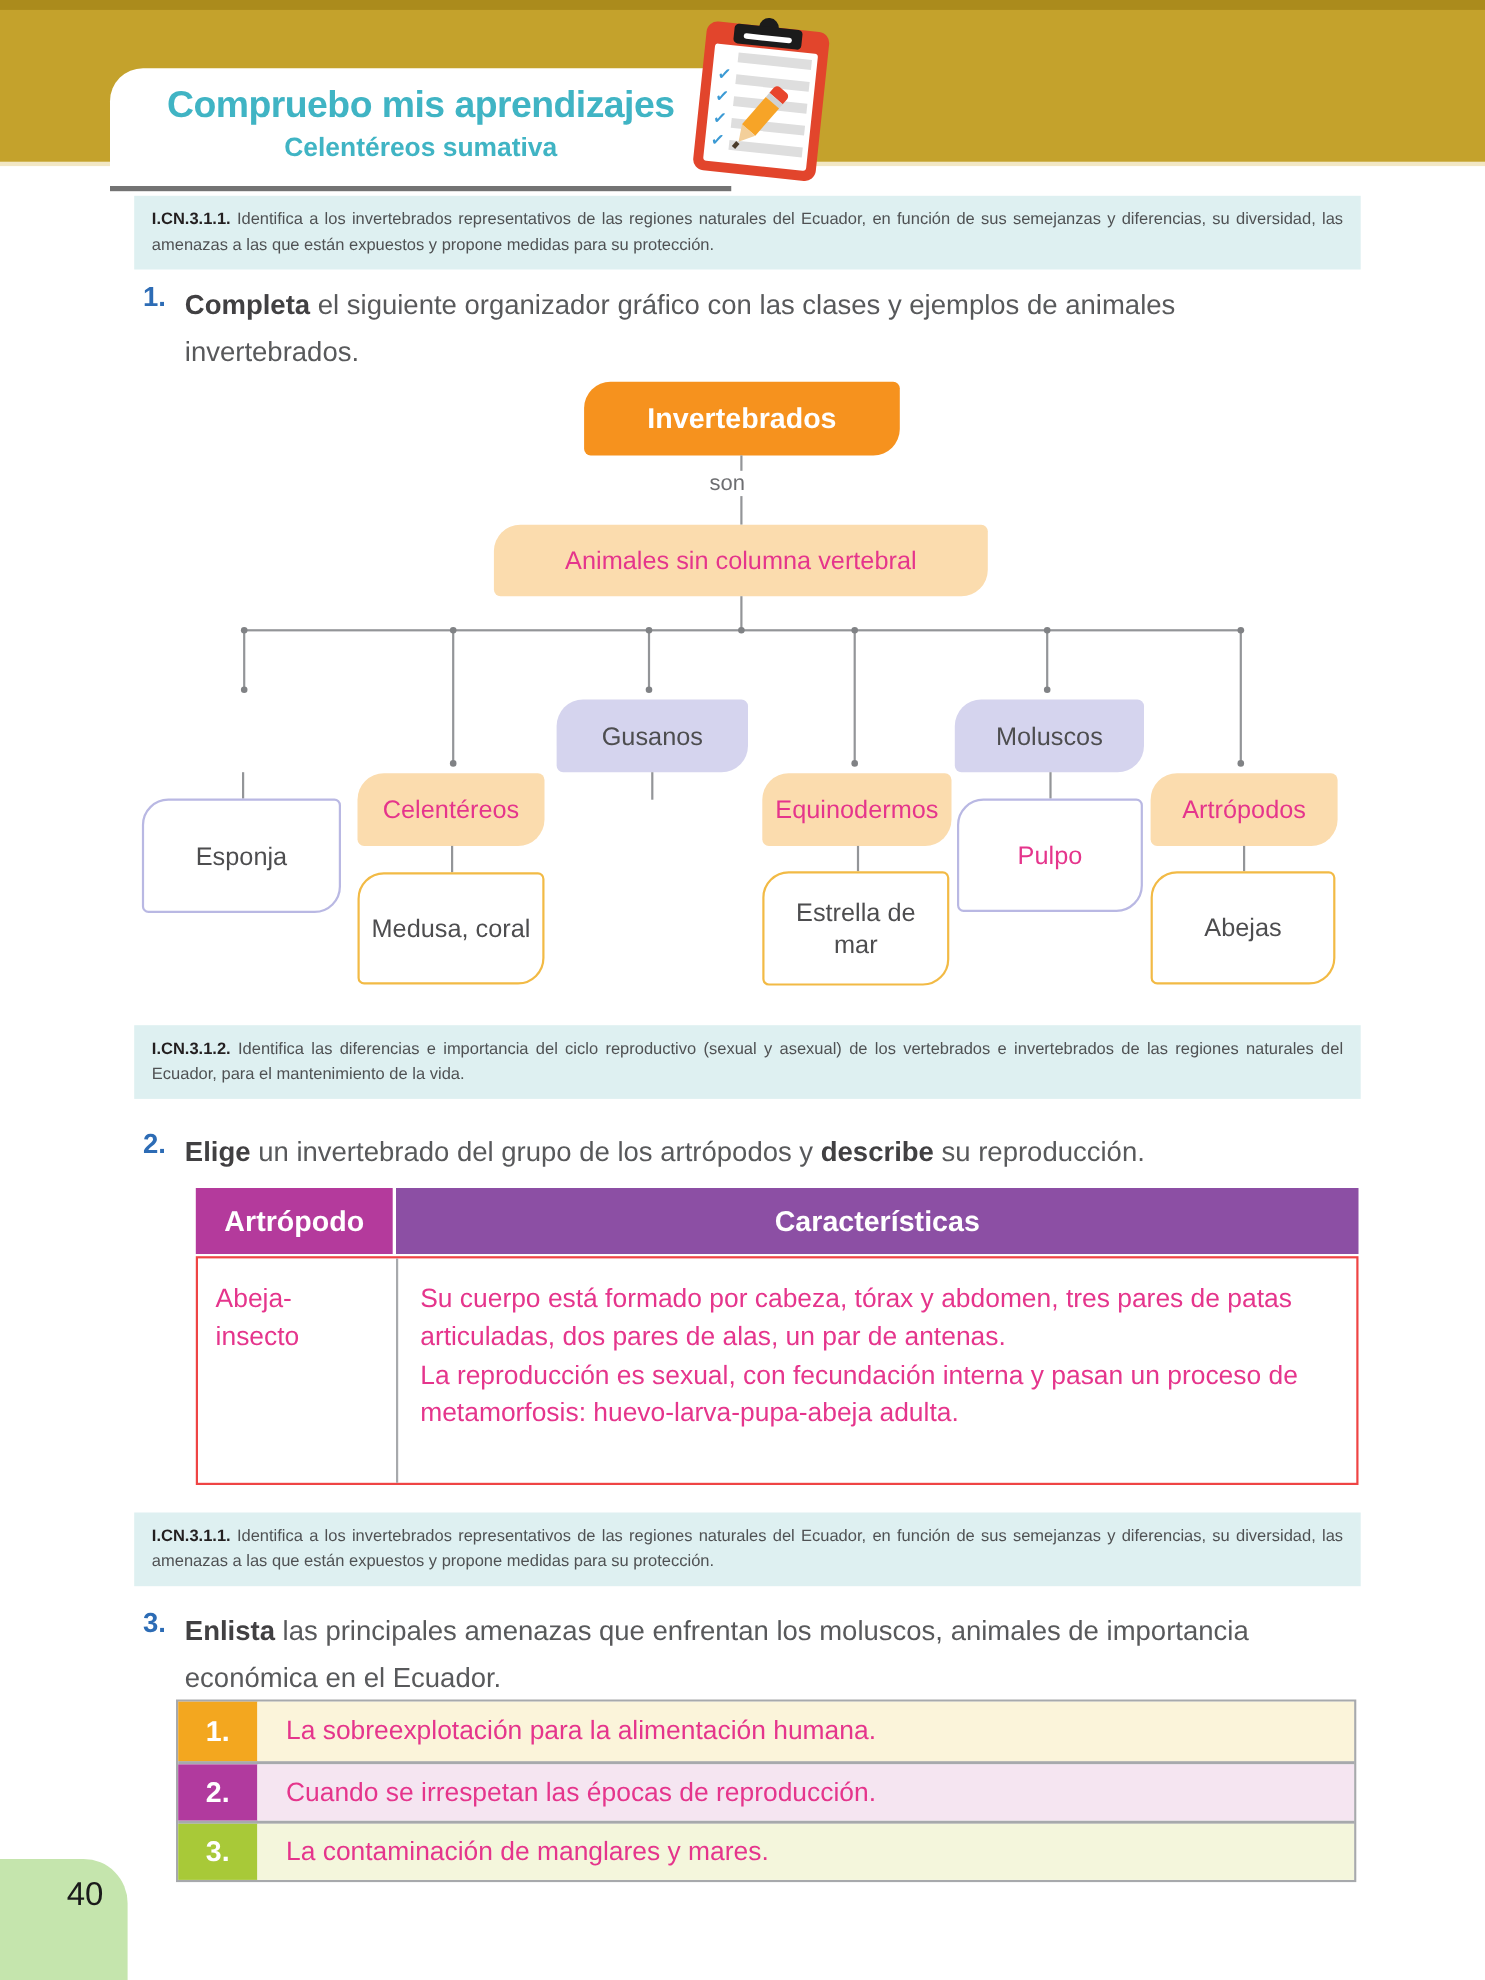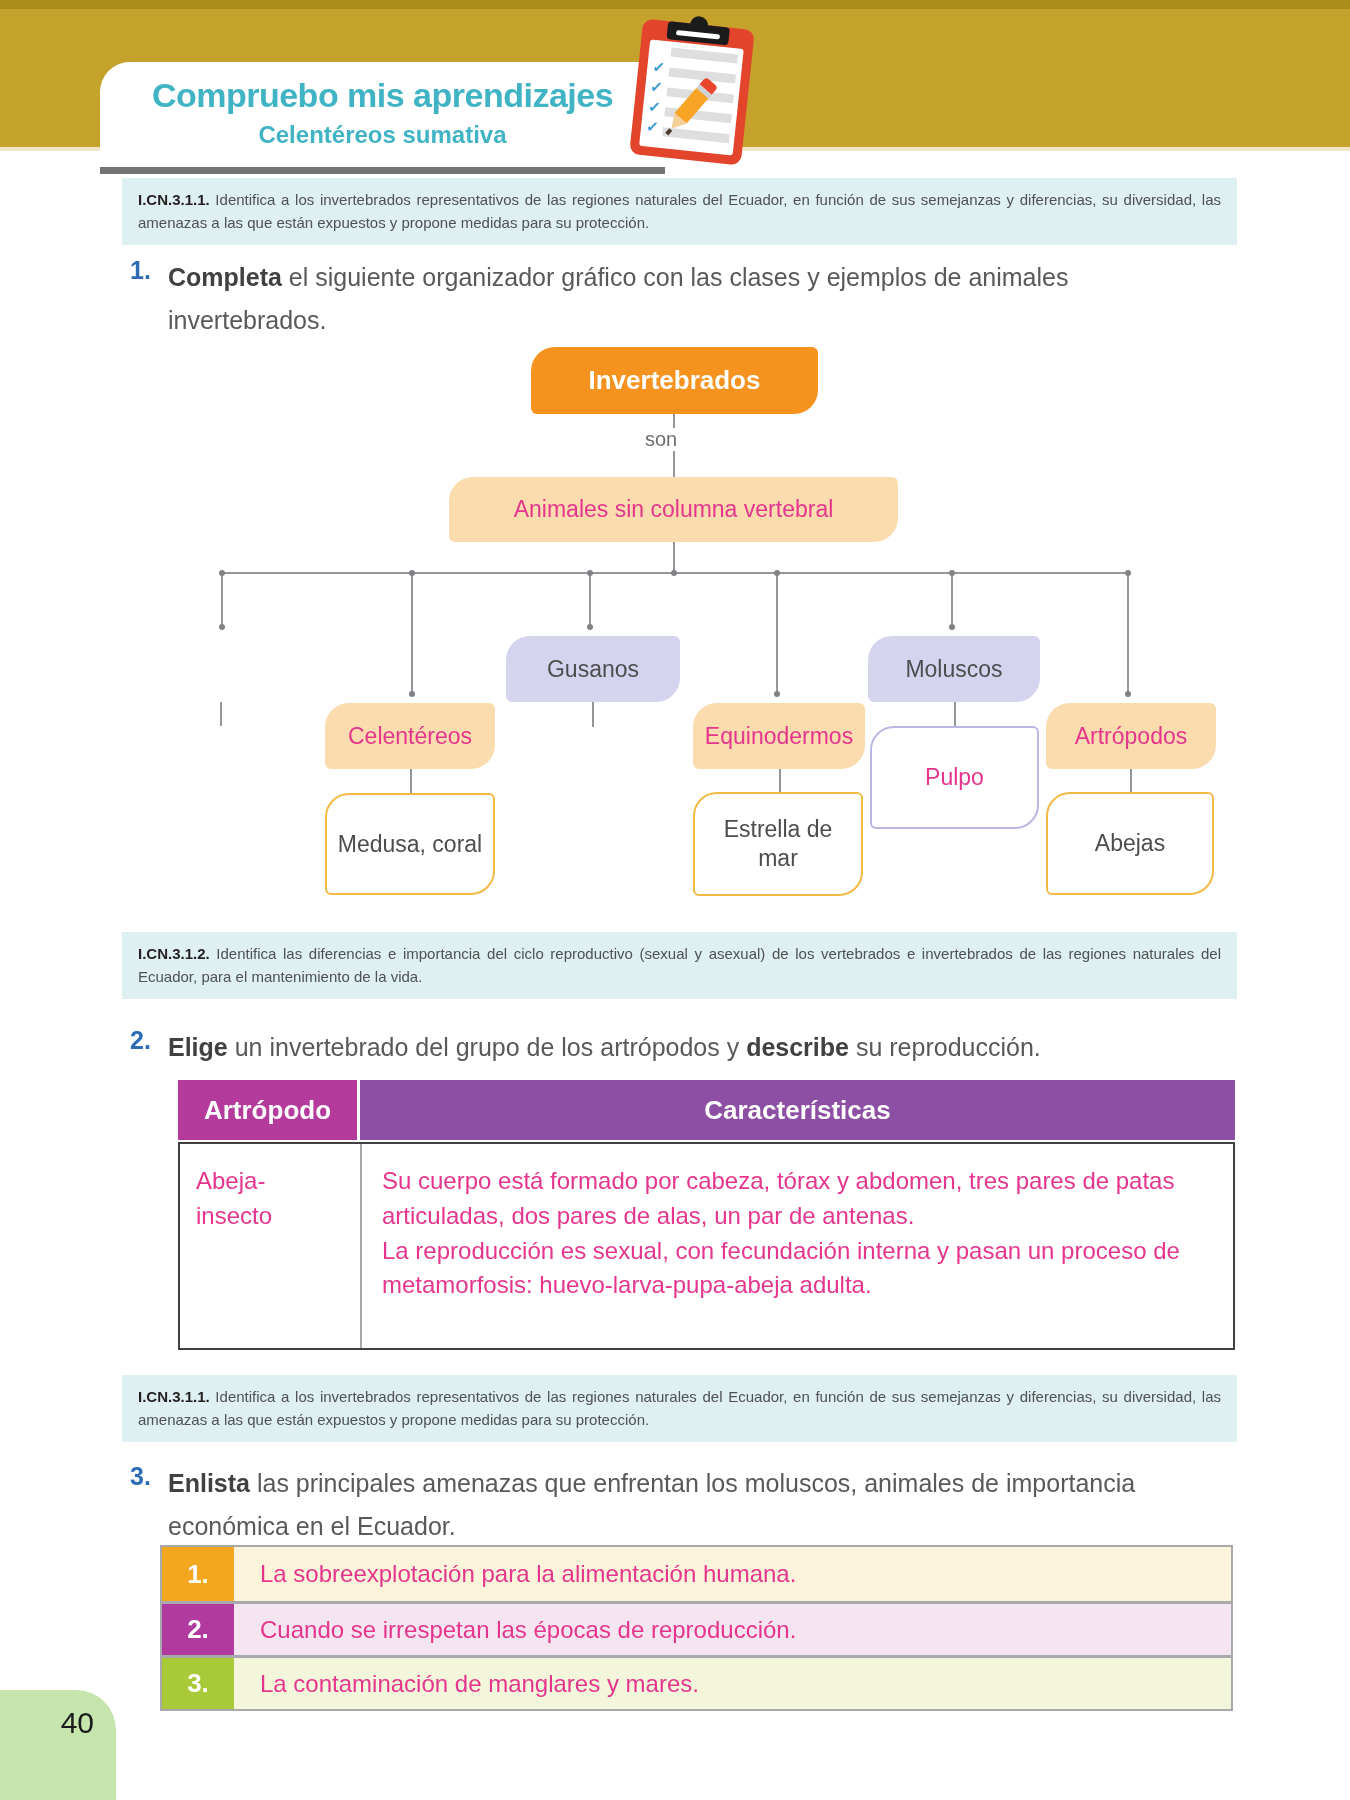--- a/index.html
+++ b/index.html
@@ -4,21 +4,21 @@
 <style>
   * { margin:0; padding:0; box-sizing:border-box; }
   body { background:#ffffff; font-family:"Liberation Sans", sans-serif; }
   .page { position:relative; width:1350px; height:1800px; background:#ffffff; overflow:hidden; }
 
   
   .gold-band { position:absolute; left:0; top:0; width:1350px; height:150px; background:#c4a22c; }
   .gold-band-top { position:absolute; left:0; top:0; width:1350px; height:9px; background:#ab8b1c; }
   .gold-underline { position:absolute; left:0; top:147px; width:1350px; height:4px; background:#f2e7c4; }
   .title-card { position:absolute; left:100px; top:62px; width:565px; height:112px; background:#ffffff;
-                border-radius:30px 0 0 0; border-bottom:7px solid #737373; z-index:2; text-align:center; }
+                border-radius:30px 0 0 0; border-bottom:5px solid #737373; z-index:2; text-align:center; }
   .title-main { margin-top:14px; font-size:34px; font-weight:bold; color:#40b4c4; letter-spacing:-0.5px; }
   .title-sub { margin-top:6px; font-size:24px; font-weight:bold; color:#40b4c4; }
 
   
   .clipboard { position:absolute; left:636px; top:24px; width:112px; height:136px; transform:rotate(6deg); z-index:3; }
   .cb-frame { position:absolute; inset:0; background:#e2452c; border-radius:10px; }
   .cb-paper { position:absolute; left:9px; right:9px; top:20px; bottom:9px; background:#ffffff; border-radius:3px; }
   .cb-knob { position:absolute; left:50%; top:-8px; width:18px; height:18px; margin-left:-9px; background:#1b1b1b; border-radius:50%; }
   .cb-clip { position:absolute; left:50%; top:0px; width:62px; height:18px; margin-left:-31px; background:#1b1b1b; border-radius:4px; }
   .cb-clip-slit { position:absolute; left:50%; top:8px; width:44px; height:5px; margin-left:-22px; background:#ffffff; border-radius:3px; }
@@ -58,21 +58,21 @@
   .pink { color:#e5358c; }
   .dark { color:#4d4d4f; }
 
   
   .q2-table { position:absolute; left:178px; top:1080px; width:1057px; }
   .q2-head { display:flex; height:60px; }
   .q2-head-left { width:182px; background:#b43a9c; border-right:3px solid #ffffff;
                   display:flex; align-items:center; justify-content:center; }
   .q2-head-right { flex:1; background:#8c4fa4; display:flex; align-items:center; justify-content:center; }
   .q2-head span { color:#ffffff; font-weight:bold; font-size:26px; }
-  .q2-body { position:relative; margin-top:2px; height:208px; border:2px solid #404040; background:#ffffff; }
+  .q2-body { position:relative; margin-top:2px; height:208px; border:2px solid #ef4444; background:#ffffff; }
   .q2-divider { position:absolute; left:180px; top:0; bottom:0; width:2px; background:#a7a9ac; }
   .q2-cell-left { position:absolute; left:16px; top:20px; width:130px; font-size:24px; color:#e5358c; line-height:1.45; }
   .q2-cell-right { position:absolute; left:202px; right:10px; top:20px; font-size:24px; color:#e5358c;
                    line-height:1.45; white-space:pre-line; }
 
   
   .threats { position:absolute; left:160px; top:1545px; width:1073px; border:2px solid #a7a9ac; }
   .threat-row { display:flex; height:54px; }
   .threat-row + .threat-row { border-top:3px solid #a7a9ac; }
   .threat-num { width:72px; flex:none; display:flex; align-items:center; justify-content:center;
@@ -169,20 +169,21 @@
   <div class="map-box lavender dark" style="left:868px; top:636px; width:172px; height:66px;">Moluscos</div>
   <div class="map-box peach pink" style="left:1046px; top:703px; width:170px; height:66px;">Artrópodos</div>
 
   <div class="vline" style="left:220px; top:702px; height:24px;"></div>
   <div class="vline" style="left:410px; top:769px; height:24px;"></div>
   <div class="vline" style="left:592px; top:702px; height:25px;"></div>
   <div class="vline" style="left:779px; top:769px; height:23px;"></div>
   <div class="vline" style="left:954px; top:702px; height:24px;"></div>
   <div class="vline" style="left:1130px; top:769px; height:23px;"></div>
 
+  <div class="map-box ex-lav dark" style="left:129px; top:726px; width:181px; height:104px;">Esponja</div>
   <div class="map-box ex-org dark" style="left:325px; top:793px; width:170px; height:102px;">Medusa, coral</div>
   <div class="map-box ex-org dark" style="left:693px; top:792px; width:170px; height:104px;">Estrella de mar</div>
   <div class="map-box ex-lav pink" style="left:870px; top:726px; width:169px; height:103px;">Pulpo</div>
   <div class="map-box ex-org dark" style="left:1046px; top:792px; width:168px; height:103px;">Abejas</div>
 
   <div class="std-box" style="top:932px;">
     <span class="std-code">I.CN.3.1.2.</span><span> Identifica las diferencias e importancia del ciclo reproductivo (sexual y asexual) de los vertebrados e invertebrados de las regiones naturales del Ecuador, para el mantenimiento de la vida.</span>
   </div>
 
   <div class="q-num" style="left:130px; top:1026px;">2.</div>

